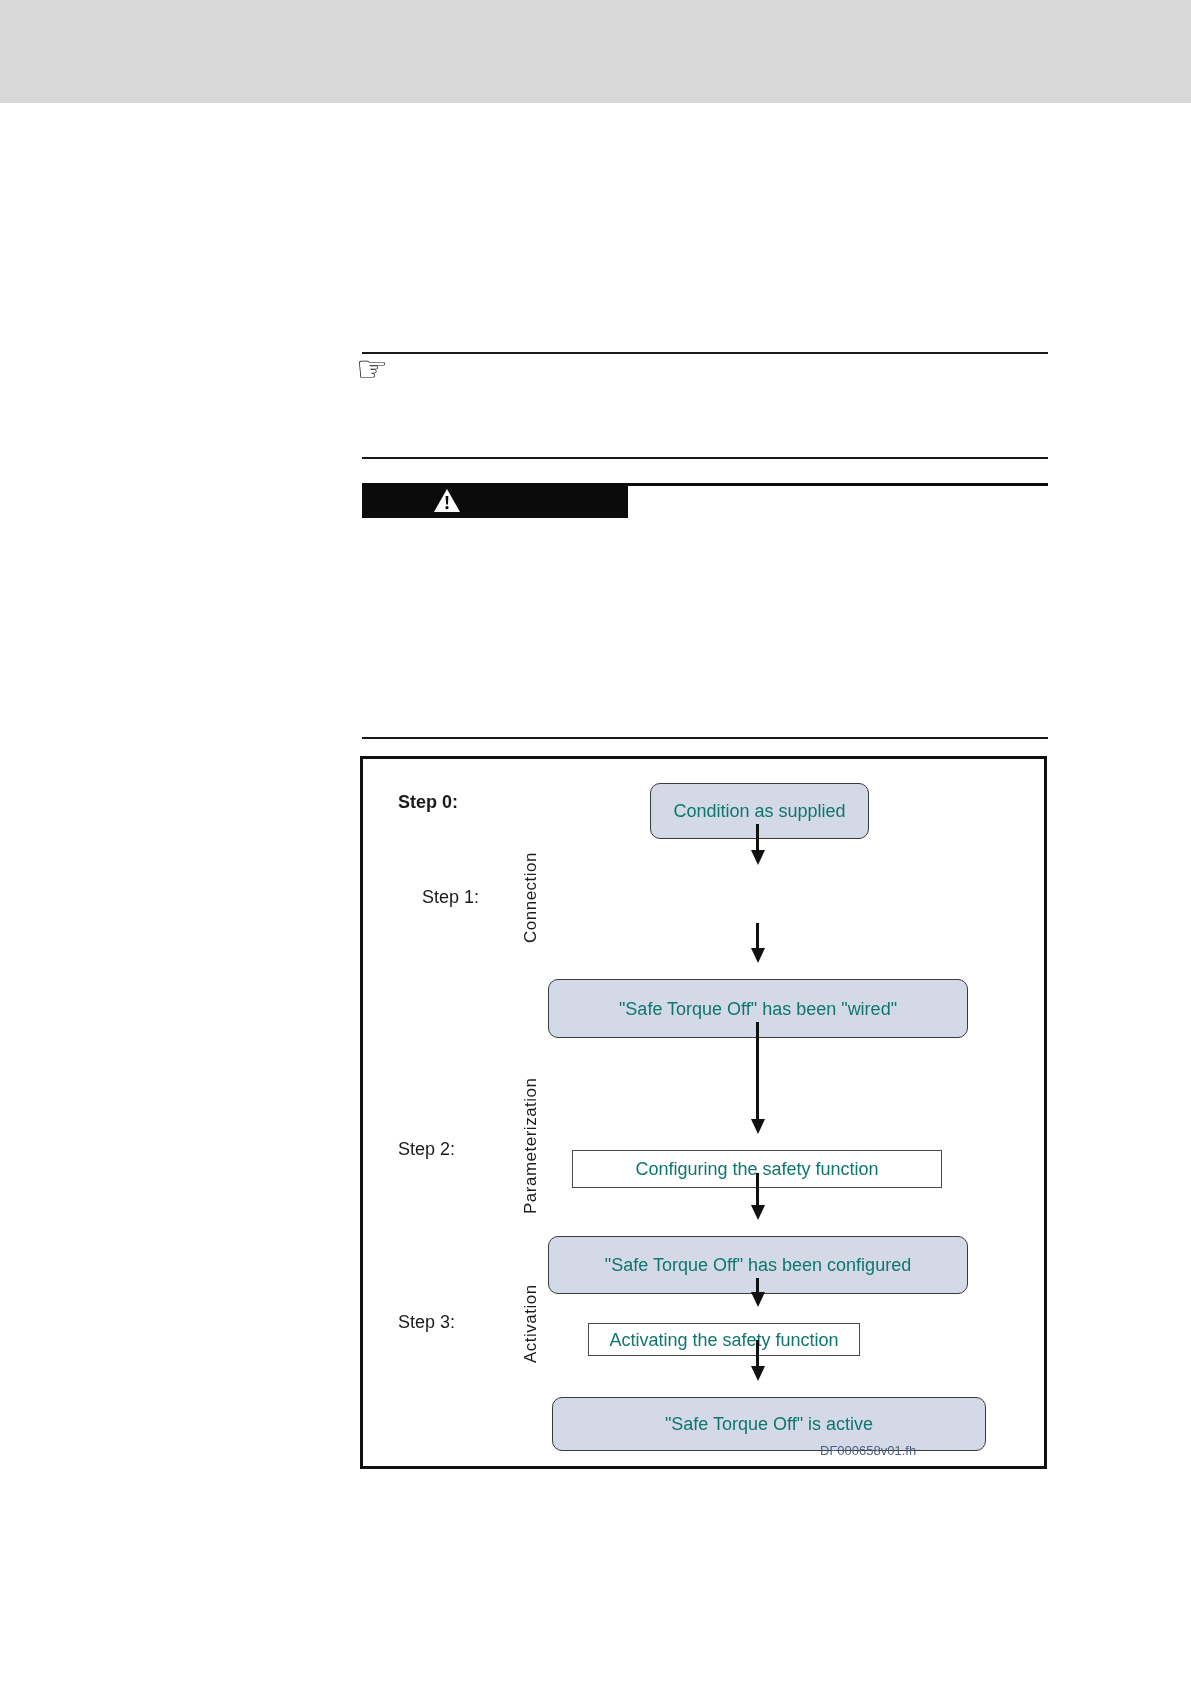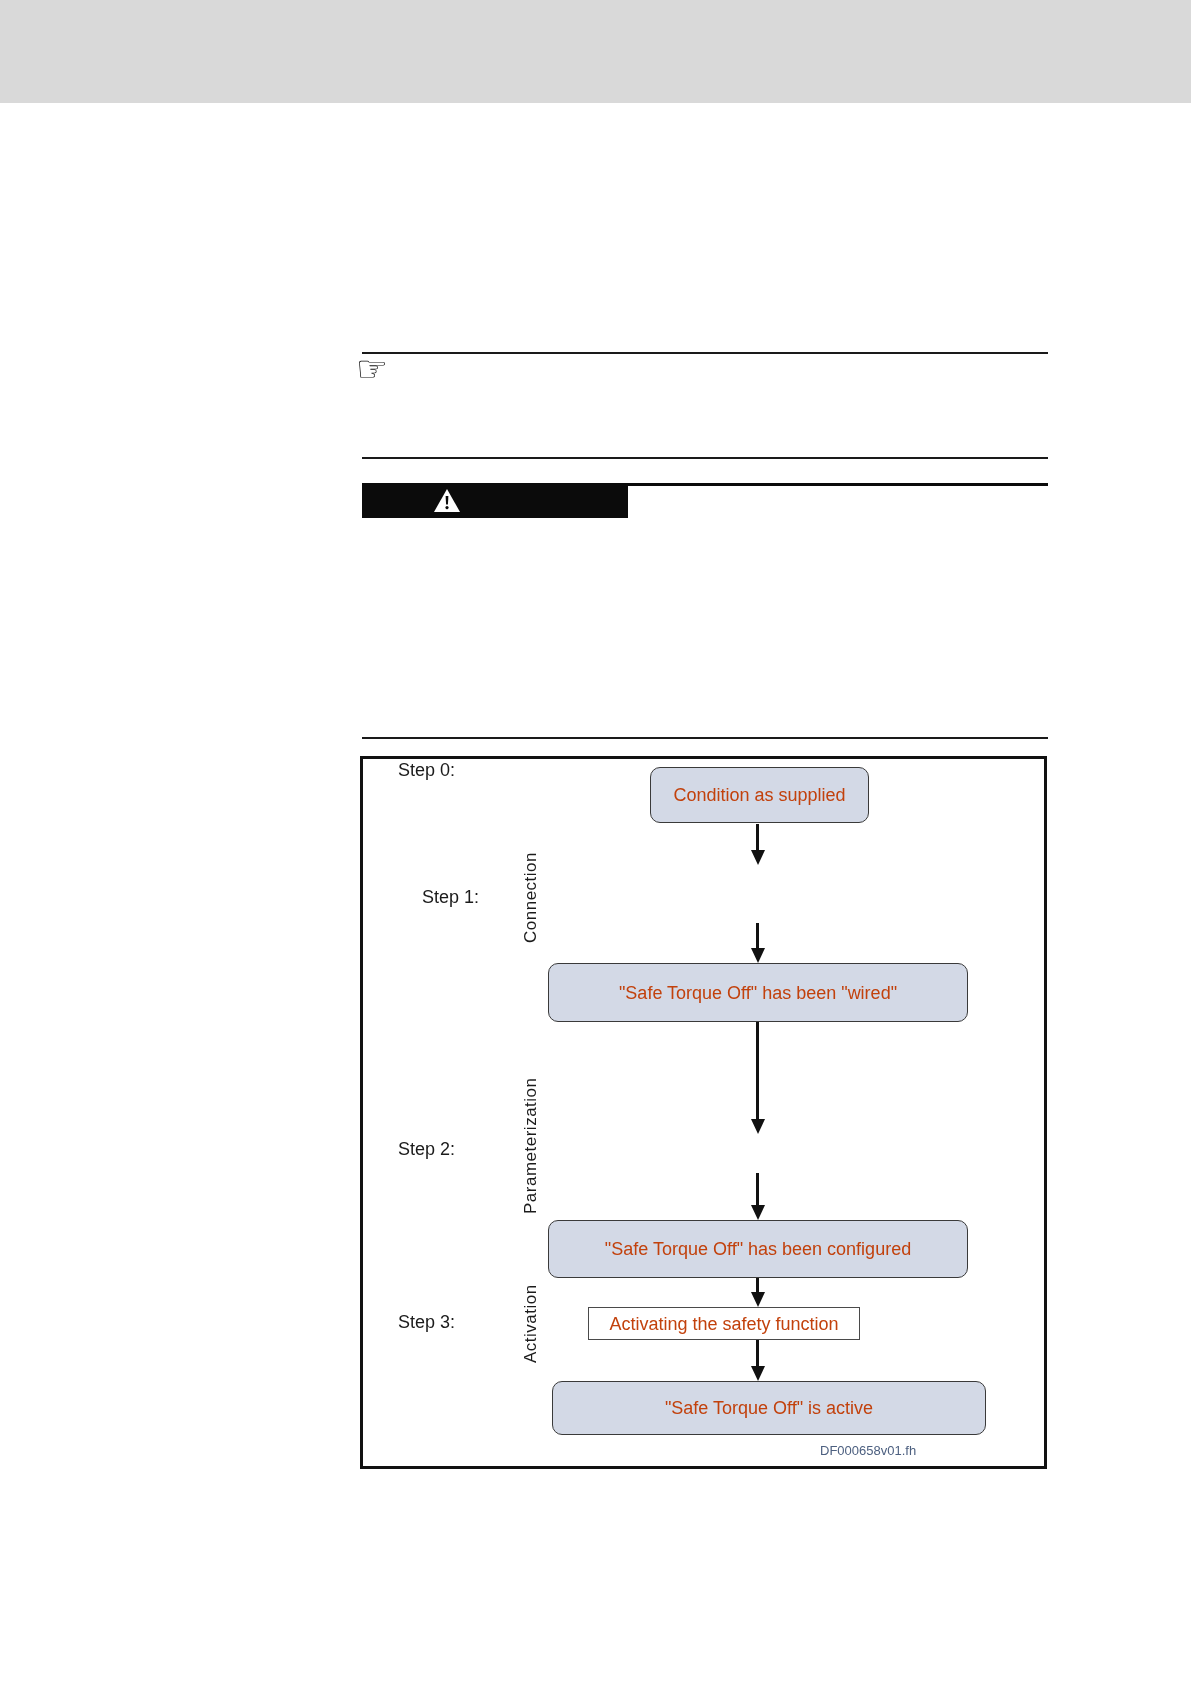--- a/index.html
+++ b/index.html
@@ -42,22 +42,23 @@
     position:absolute;width:70px;font-size:18px;color:#1b1b1b;text-align:left;
   }
   .phase-label{
     position:absolute;left:514px;width:34px;
     writing-mode:vertical-rl;transform:rotate(180deg);
     display:flex;align-items:center;justify-content:center;
     font-size:17px;color:#1b1b1b;letter-spacing:0.5px;
   }
   .node{
     position:absolute;display:flex;align-items:center;justify-content:center;
-    text-align:center;font-size:18px;color:#c2410c;box-sizing:border-box;
+    text-align:center;font-size:18px;color:#0f766e;box-sizing:border-box;
     line-height:24px;
+    margin-top:16px;
   }
   .node-state{
     background:#d3d9e6;border:1.6px solid #3a3a3a;border-radius:10px;
   }
   .node-process{
     background:#ffffff;border:1.6px solid #4a4a4a;
   }
   .arrow-line{position:absolute;left:756px;width:3px;background:#111111;}
   .arrow-head{
     position:absolute;left:751px;width:0;height:0;
@@ -89,34 +90,35 @@
       <path d="M14 1 L27 24 H1 Z" fill="#ffffff"></path>
       <path d="M14 8 L15.4 8 L14.9 16.5 L13.1 16.5 L12.6 8 Z" fill="#0b0b0b"></path>
       <circle cx="14" cy="19.6" r="1.6" fill="#0b0b0b"></circle>
     </svg>
   </div>
 
   <div class="rule rule-3"></div>
 
   <div class="figure-frame"></div>
 
-  <div class="step-label" style="left:398px;top:760px;">Step 0:</div>
+  <div class="step-label" style="left:398px;top:792px;font-weight:bold;">Step 0:</div>
   <div class="step-label" style="left:422px;top:887px;">Step 1:</div>
   <div class="step-label" style="left:398px;top:1139px;">Step 2:</div>
   <div class="step-label" style="left:398px;top:1312px;">Step 3:</div>
 
   <div class="phase-label" style="top:835px;height:125px;">Connection</div>
   <div class="phase-label" style="top:1053px;height:185px;">Parameterization</div>
   <div class="phase-label" style="top:1268px;height:112px;">Activation</div>
 
   <div class="node node-state" style="left:650px;top:767px;width:219px;height:56px;">Condition as supplied</div>
 
 
   <div class="node node-state" style="left:548px;top:963px;width:420px;height:59px;">"Safe Torque Off" has been "wired"</div>
 
+  <div class="node node-process" style="left:572px;top:1134px;width:370px;height:38px;">Configuring the safety function</div>
 
   <div class="node node-state" style="left:548px;top:1220px;width:420px;height:58px;">"Safe Torque Off" has been configured</div>
 
   <div class="node node-process" style="left:588px;top:1307px;width:272px;height:33px;">Activating the safety function</div>
 
   <div class="node node-state" style="left:552px;top:1381px;width:434px;height:54px;">"Safe Torque Off" is active</div>
 
   <div class="arrow-line" style="top:824px;height:27px;"></div>
   <div class="arrow-head" style="top:850px;"></div>
 

